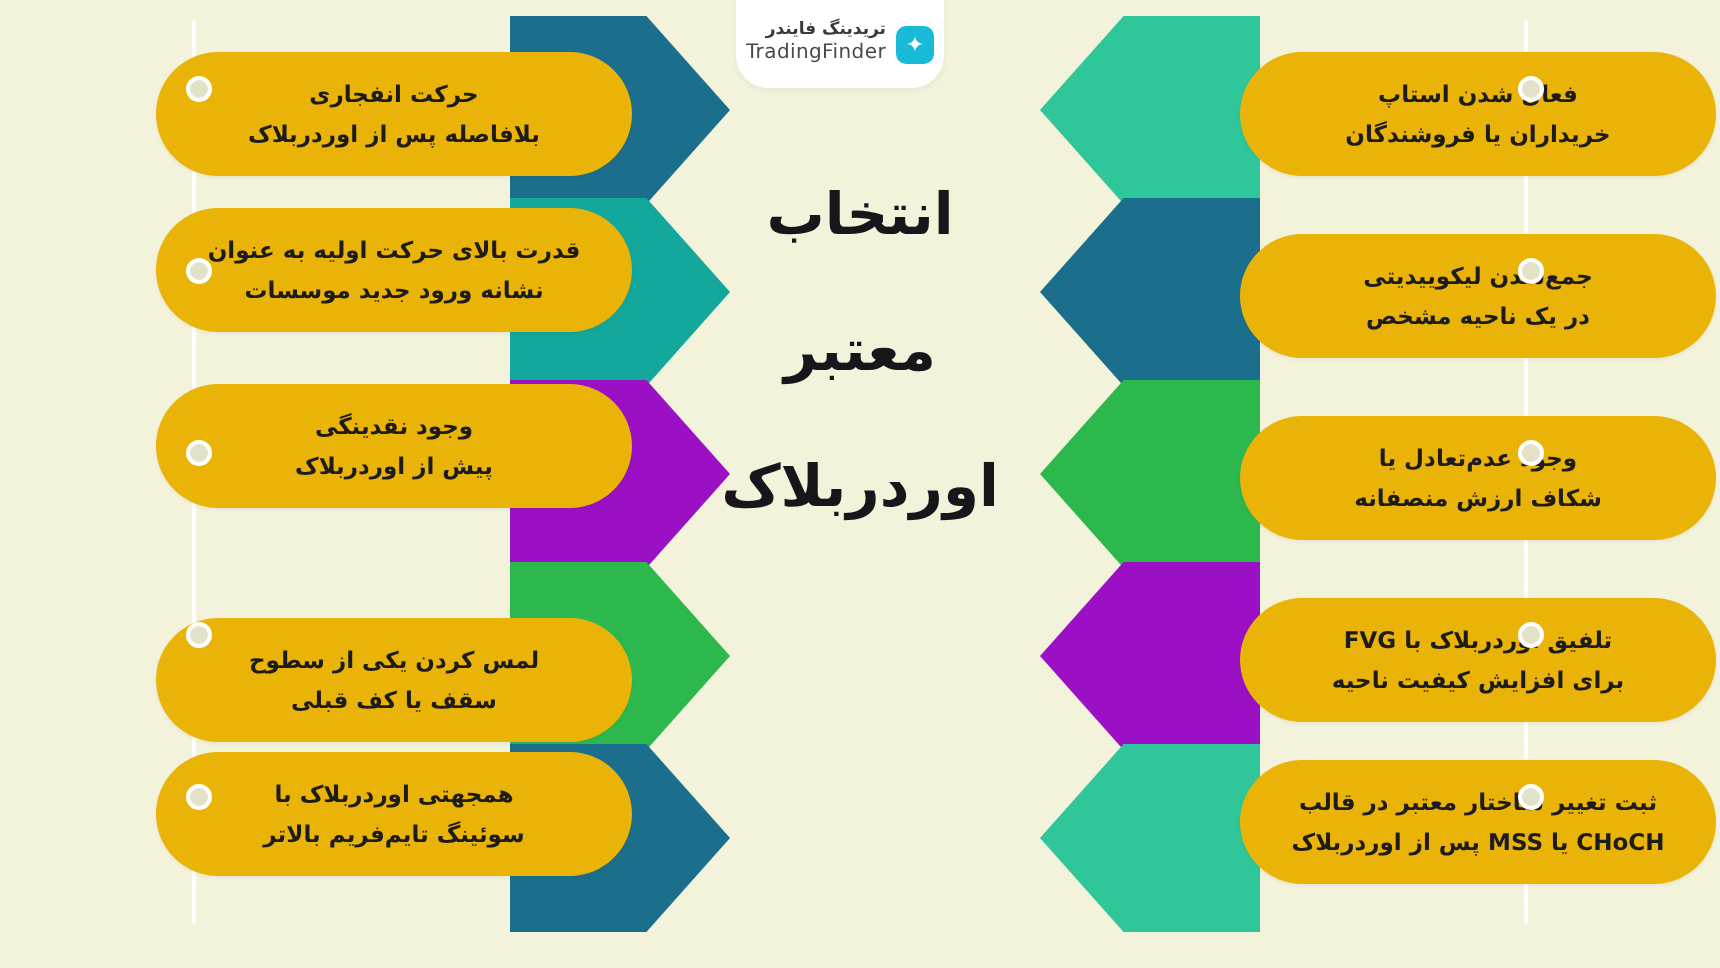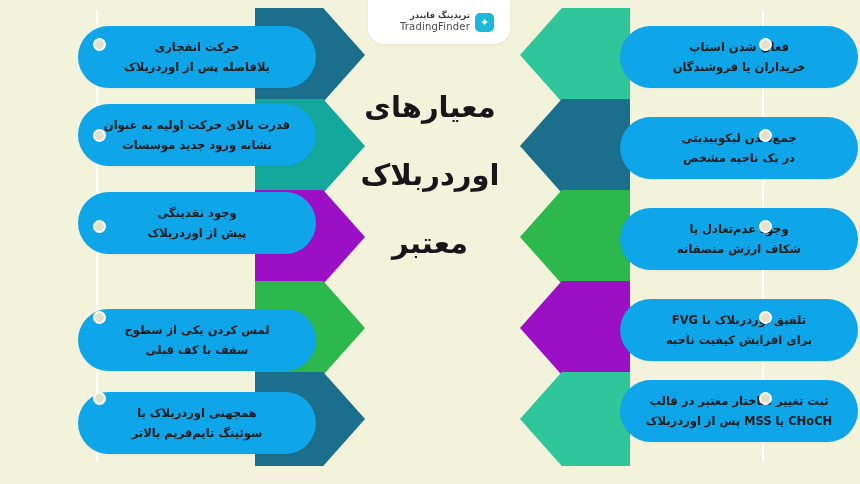--- a/index.html
+++ b/index.html
@@ -19,30 +19,29 @@
     height: 484px;
     background: #f3f2da;
     overflow: hidden;
   }
 
   
   .logo-box {
     position: absolute;
     left: 368px;
     top: 0;
-    width: 126px;
+    width: 104px;
     height: 44px;
     background: #ffffff;
     border-radius: 0 0 16px 16px;
     display: flex;
     align-items: center;
     justify-content: center;
     gap: 5px;
     box-shadow: 0 1px 3px rgba(0,0,0,0.06);
-    padding-left: 16px;
   }
   .logo-text {
     display: flex;
     flex-direction: column;
     align-items: flex-end;
     line-height: 1.15;
   }
   .logo-fa {
     font-size: 8.5px;
     color: #3a3a3a;
@@ -104,21 +103,21 @@
   }
   .chev-col.right .chev {
     clip-path: polygon(38% 0, 100% 0, 100% 100%, 38% 100%, 0 50%);
   }
 
   
   .item {
     position: absolute;
     height: 62px;
     width: 238px;
-    background: #0ea5e9;
+    background: #eab308;
     border-radius: 31px;
     display: flex;
     align-items: center;
     justify-content: center;
     padding: 0 16px;
     box-sizing: border-box;
     box-shadow: 0 1px 2px rgba(0,0,0,0.05);
   }
   .item-text {
     direction: rtl;
@@ -179,43 +178,43 @@
 
   <div class="logo-box">
     <div class="logo-text">
       <div class="logo-fa">تریدینگ فایندر</div>
       <div class="logo-en">TradingFinder</div>
     </div>
     <div class="logo-mark">✦</div>
   </div>
 
   <div class="center-title" id="center-title">
-      <div class="line">معیارهای</div>
+      <div class="line">انتخاب</div>
+      <div class="line">معتبر</div>
       <div class="line">اوردربلاک</div>
-      <div class="line">معتبر</div>
     </div>
 
   <div id="items-layer">
       <div class="item left" style="top: 26px;">
         <div class="item-text">حرکت انفجاری<br>بلافاصله پس از اوردربلاک</div>
       </div>
       <div class="dot left" style="top: 38px;"></div>
       <div class="item left" style="top: 104px;">
         <div class="item-text">قدرت بالای حرکت اولیه به عنوان<br>نشانه ورود جدید موسسات</div>
       </div>
       <div class="dot left" style="top: 129px;"></div>
       <div class="item left" style="top: 192px;">
         <div class="item-text">وجود نقدینگی<br>پیش از اوردربلاک</div>
       </div>
       <div class="dot left" style="top: 220px;"></div>
       <div class="item left" style="top: 309px;">
         <div class="item-text">لمس کردن یکی از سطوح<br>سقف یا کف قبلی</div>
       </div>
       <div class="dot left" style="top: 311px;"></div>
-      <div class="item left" style="top: 392px;">
+      <div class="item left" style="top: 376px;">
         <div class="item-text">همجهتی اوردربلاک با<br>سوئینگ تایم‌فریم بالاتر</div>
       </div>
       <div class="dot left" style="top: 392px;"></div>
       <div class="item right" style="top: 26px;">
         <div class="item-text">فعال شدن استاپ<br>خریداران یا فروشندگان</div>
       </div>
       <div class="dot right" style="top: 38px;"></div>
       <div class="item right" style="top: 117px;">
         <div class="item-text">جمع‌شدن لیکوییدیتی<br>در یک ناحیه مشخص</div>
       </div>

